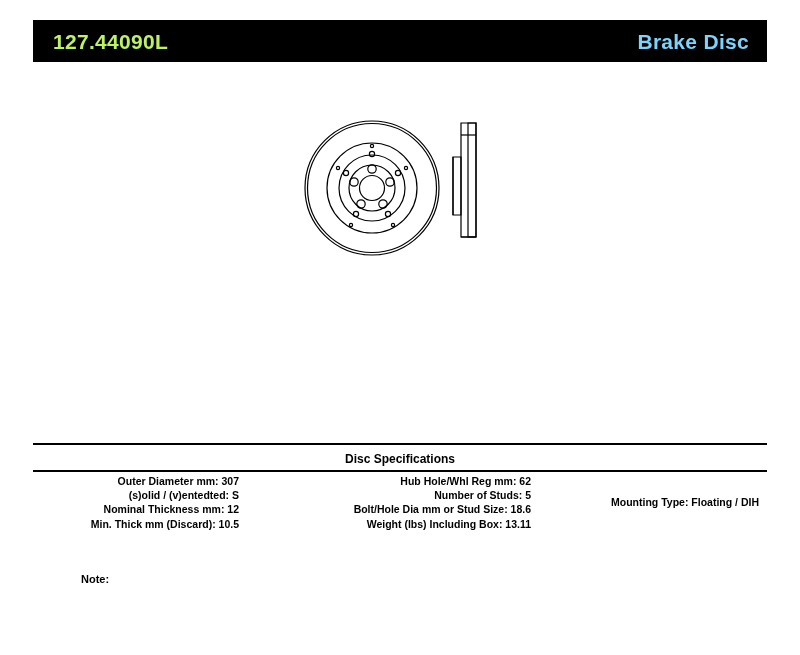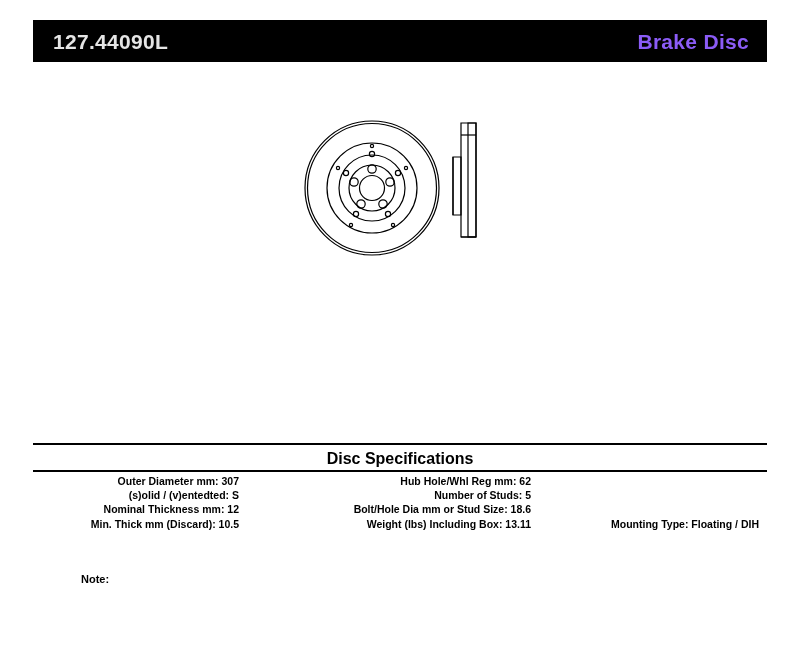--- a/index.html
+++ b/index.html
@@ -31,28 +31,28 @@
     width: 734px;
     height: 42px;
     background: #000000;
     display: flex;
     align-items: center;
     justify-content: space-between;
     box-sizing: border-box;
     padding: 0 18px 0 20px;
   }
   .part-number {
-    color: #e5e5e5;
+    color: #bef264;
     font-size: 21px;
     font-weight: bold;
     letter-spacing: 0.3px;
     line-height: 1;
   }
   .product-type {
-    color: #8b5cf6;
+    color: #7dd3fc;
     font-size: 21px;
     font-weight: bold;
     letter-spacing: 0.3px;
     line-height: 1;
   }
 
   
   .product-image {
     position: absolute;
     left: 290px;
@@ -69,40 +69,40 @@
     width: 734px;
     height: 2px;
     background: #000000;
   }
   .spec-title {
     position: absolute;
     left: 33px;
     top: 449px;
     width: 734px;
     text-align: center;
-    font-size: 16px;
+    font-size: 12px;
     font-weight: bold;
     line-height: 20px;
   }
   .spec-rule-bottom {
     position: absolute;
     left: 33px;
     top: 470px;
     width: 734px;
     height: 2px;
     background: #000000;
   }
 
   .spec-columns {
     position: absolute;
     left: 33px;
     top: 474px;
     width: 734px;
     display: flex;
-    align-items: flex-end;
+    align-items: center;
   }
   .col {
     box-sizing: border-box;
   }
   .col-left {
     width: 214px;
     text-align: right;
     padding-right: 8px;
   }
   .col-mid {

